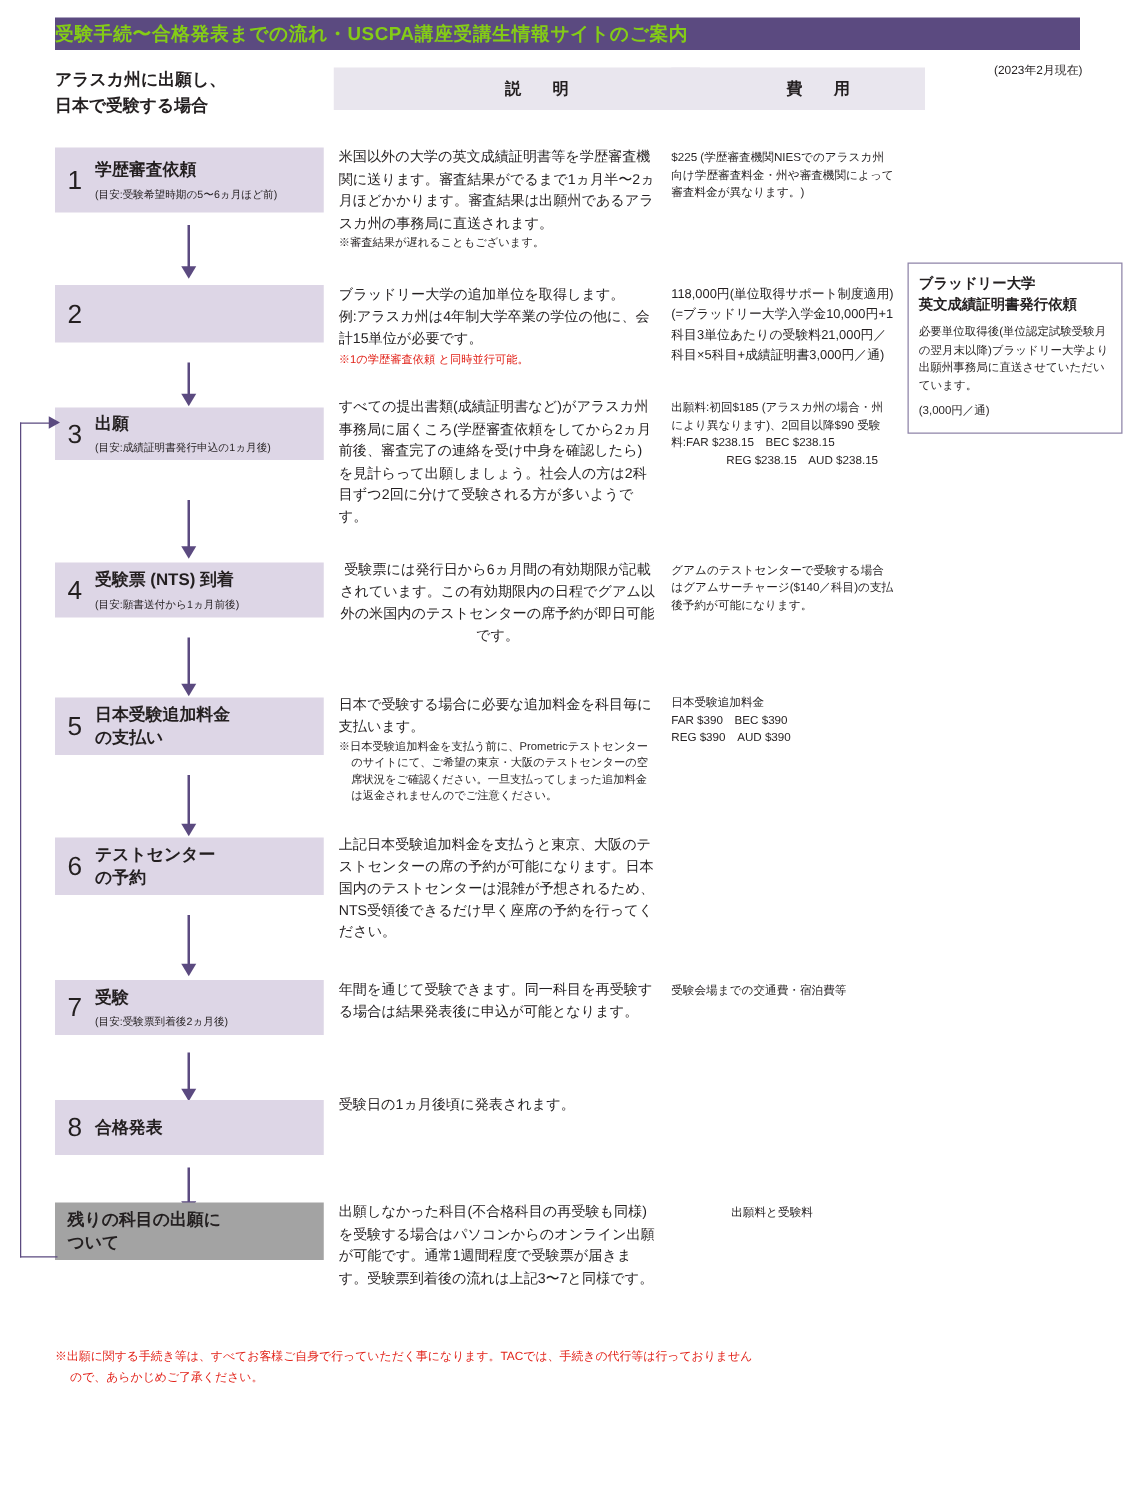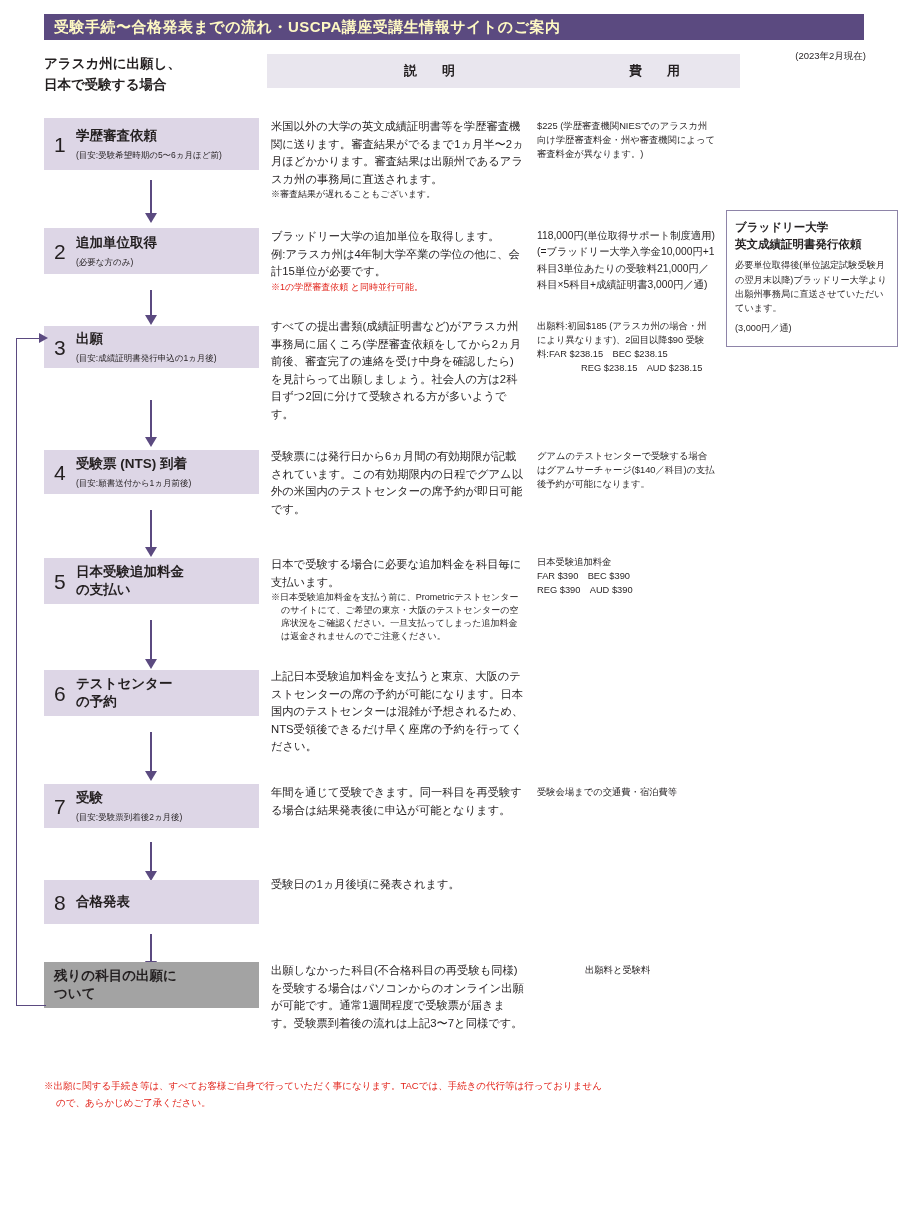--- a/index.html
+++ b/index.html
@@ -22,27 +22,26 @@
   }
 
   
   .header-bar {
     position: absolute;
     left: 44px;
     top: 14px;
     width: 820px;
     height: 26px;
     background: #5b4a80;
-    color: #fef9c3;
+    color: #84cc16;
     font-size: 15px;
     font-weight: bold;
     letter-spacing: 0.5px;
     display: flex;
     align-items: center;
-    padding-left: 10px;
     box-sizing: border-box;
   }
 
   
   .intro-title {
     position: absolute;
     left: 44px;
     top: 54px;
     width: 215px;
     font-size: 13.5px;
@@ -246,24 +245,20 @@
       <span>米国以外の大学の英文成績証明書等を学歴審査機関に送ります。審査結果がでるまで1ヵ月半〜2ヵ月ほどかかります。審査結果は出願州であるアラスカ州の事務局に直送されます。</span>
       <span class="small">※審査結果が遅れることもございます。</span>
     </div>
     <div class="fee-cell" style="top:2px;">$225 (学歴審査機関NIESでのアラスカ州向け学歴審査料金・州や審査機関によって審査料金が異なります。)</div>
   </div>
   <div class="arrow" style="top:180px; height:34px;"></div>
 
   <div class="step" style="top:228px;">
     <div class="step-label" style="top:0; height:46px;">
       <div class="step-num">2</div>
-      <div class="step-textwrap">
-        <div class="step-title">追加単位取得</div>
-        <div class="step-sub">(必要な方のみ)</div>
-      </div>
     </div>
     <div class="desc-cell" style="top:0;">
       <span>ブラッドリー大学の追加単位を取得します。</span><br>
       <span>例:アラスカ州は4年制大学卒業の学位の他に、会計15単位が必要です。</span>
       <span class="red">※1の学歴審査依頼 と同時並行可能。</span>
     </div>
     <div class="fee-cell big" style="top:0;">118,000円(単位取得サポート制度適用)(=ブラッドリー大学入学金10,000円+1科目3単位あたりの受験料21,000円／科目×5科目+成績証明書3,000円／通)</div>
   </div>
   <div class="arrow" style="top:290px; height:26px;"></div>
 
@@ -285,21 +280,21 @@
   <div class="arrow" style="top:400px; height:38px;"></div>
 
   <div class="step" style="top:450px;">
     <div class="step-label" style="top:0; height:44px;">
       <div class="step-num">4</div>
       <div class="step-textwrap">
         <div class="step-title">受験票 (NTS) 到着</div>
         <div class="step-sub">(目安:願書送付から1ヵ月前後)</div>
       </div>
     </div>
-    <div class="desc-cell" style="top:-2px;">受験票には発行日から6ヵ月間の有効期限が記載されています。この有効期限内の日程でグアム以外の米国内のテストセンターの席予約が即日可能です。</div>
+    <div class="desc-cell" style="top:-2px;text-align:center;">受験票には発行日から6ヵ月間の有効期限が記載されています。この有効期限内の日程でグアム以外の米国内のテストセンターの席予約が即日可能です。</div>
     <div class="fee-cell" style="top:0;">グアムのテストセンターで受験する場合はグアムサーチャージ($140／科目)の支払後予約が可能になります。</div>
   </div>
   <div class="arrow" style="top:510px; height:38px;"></div>
 
   <div class="step" style="top:558px;">
     <div class="step-label" style="top:0; height:46px;">
       <div class="step-num">5</div>
       <div class="step-textwrap">
         <div class="step-title">日本受験追加料金</div>
         <div class="step-title">の支払い</div>

